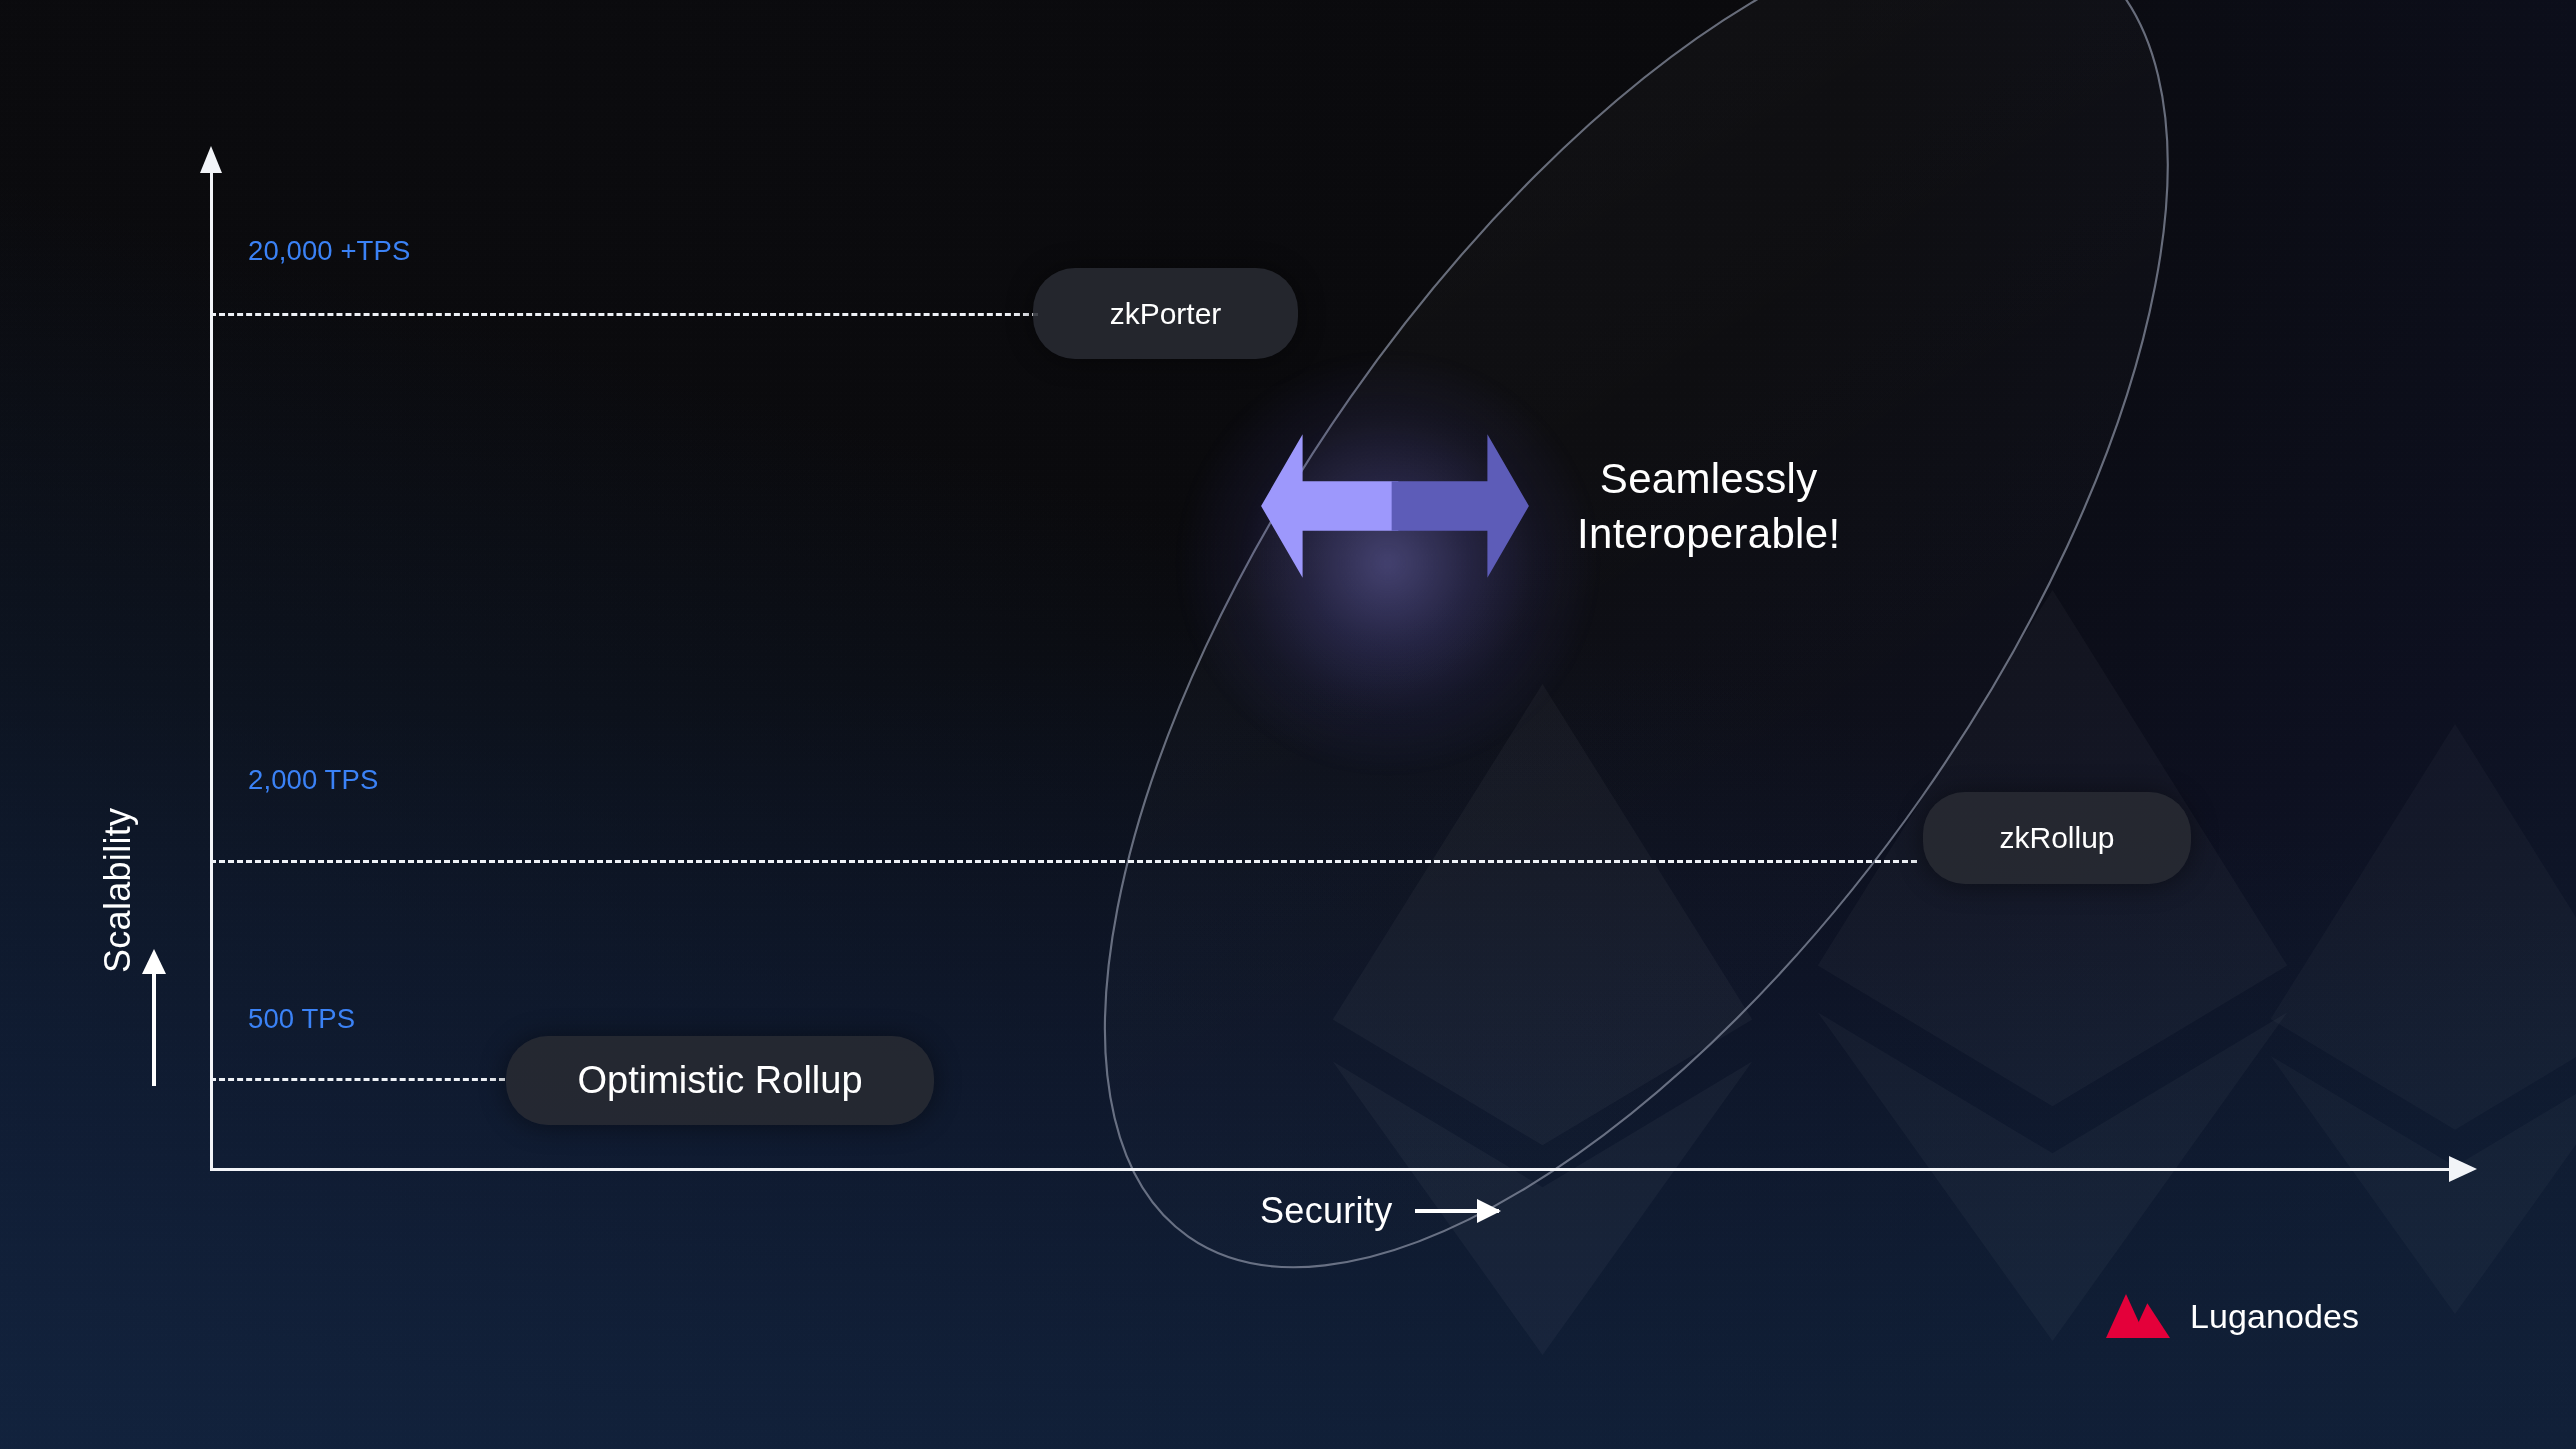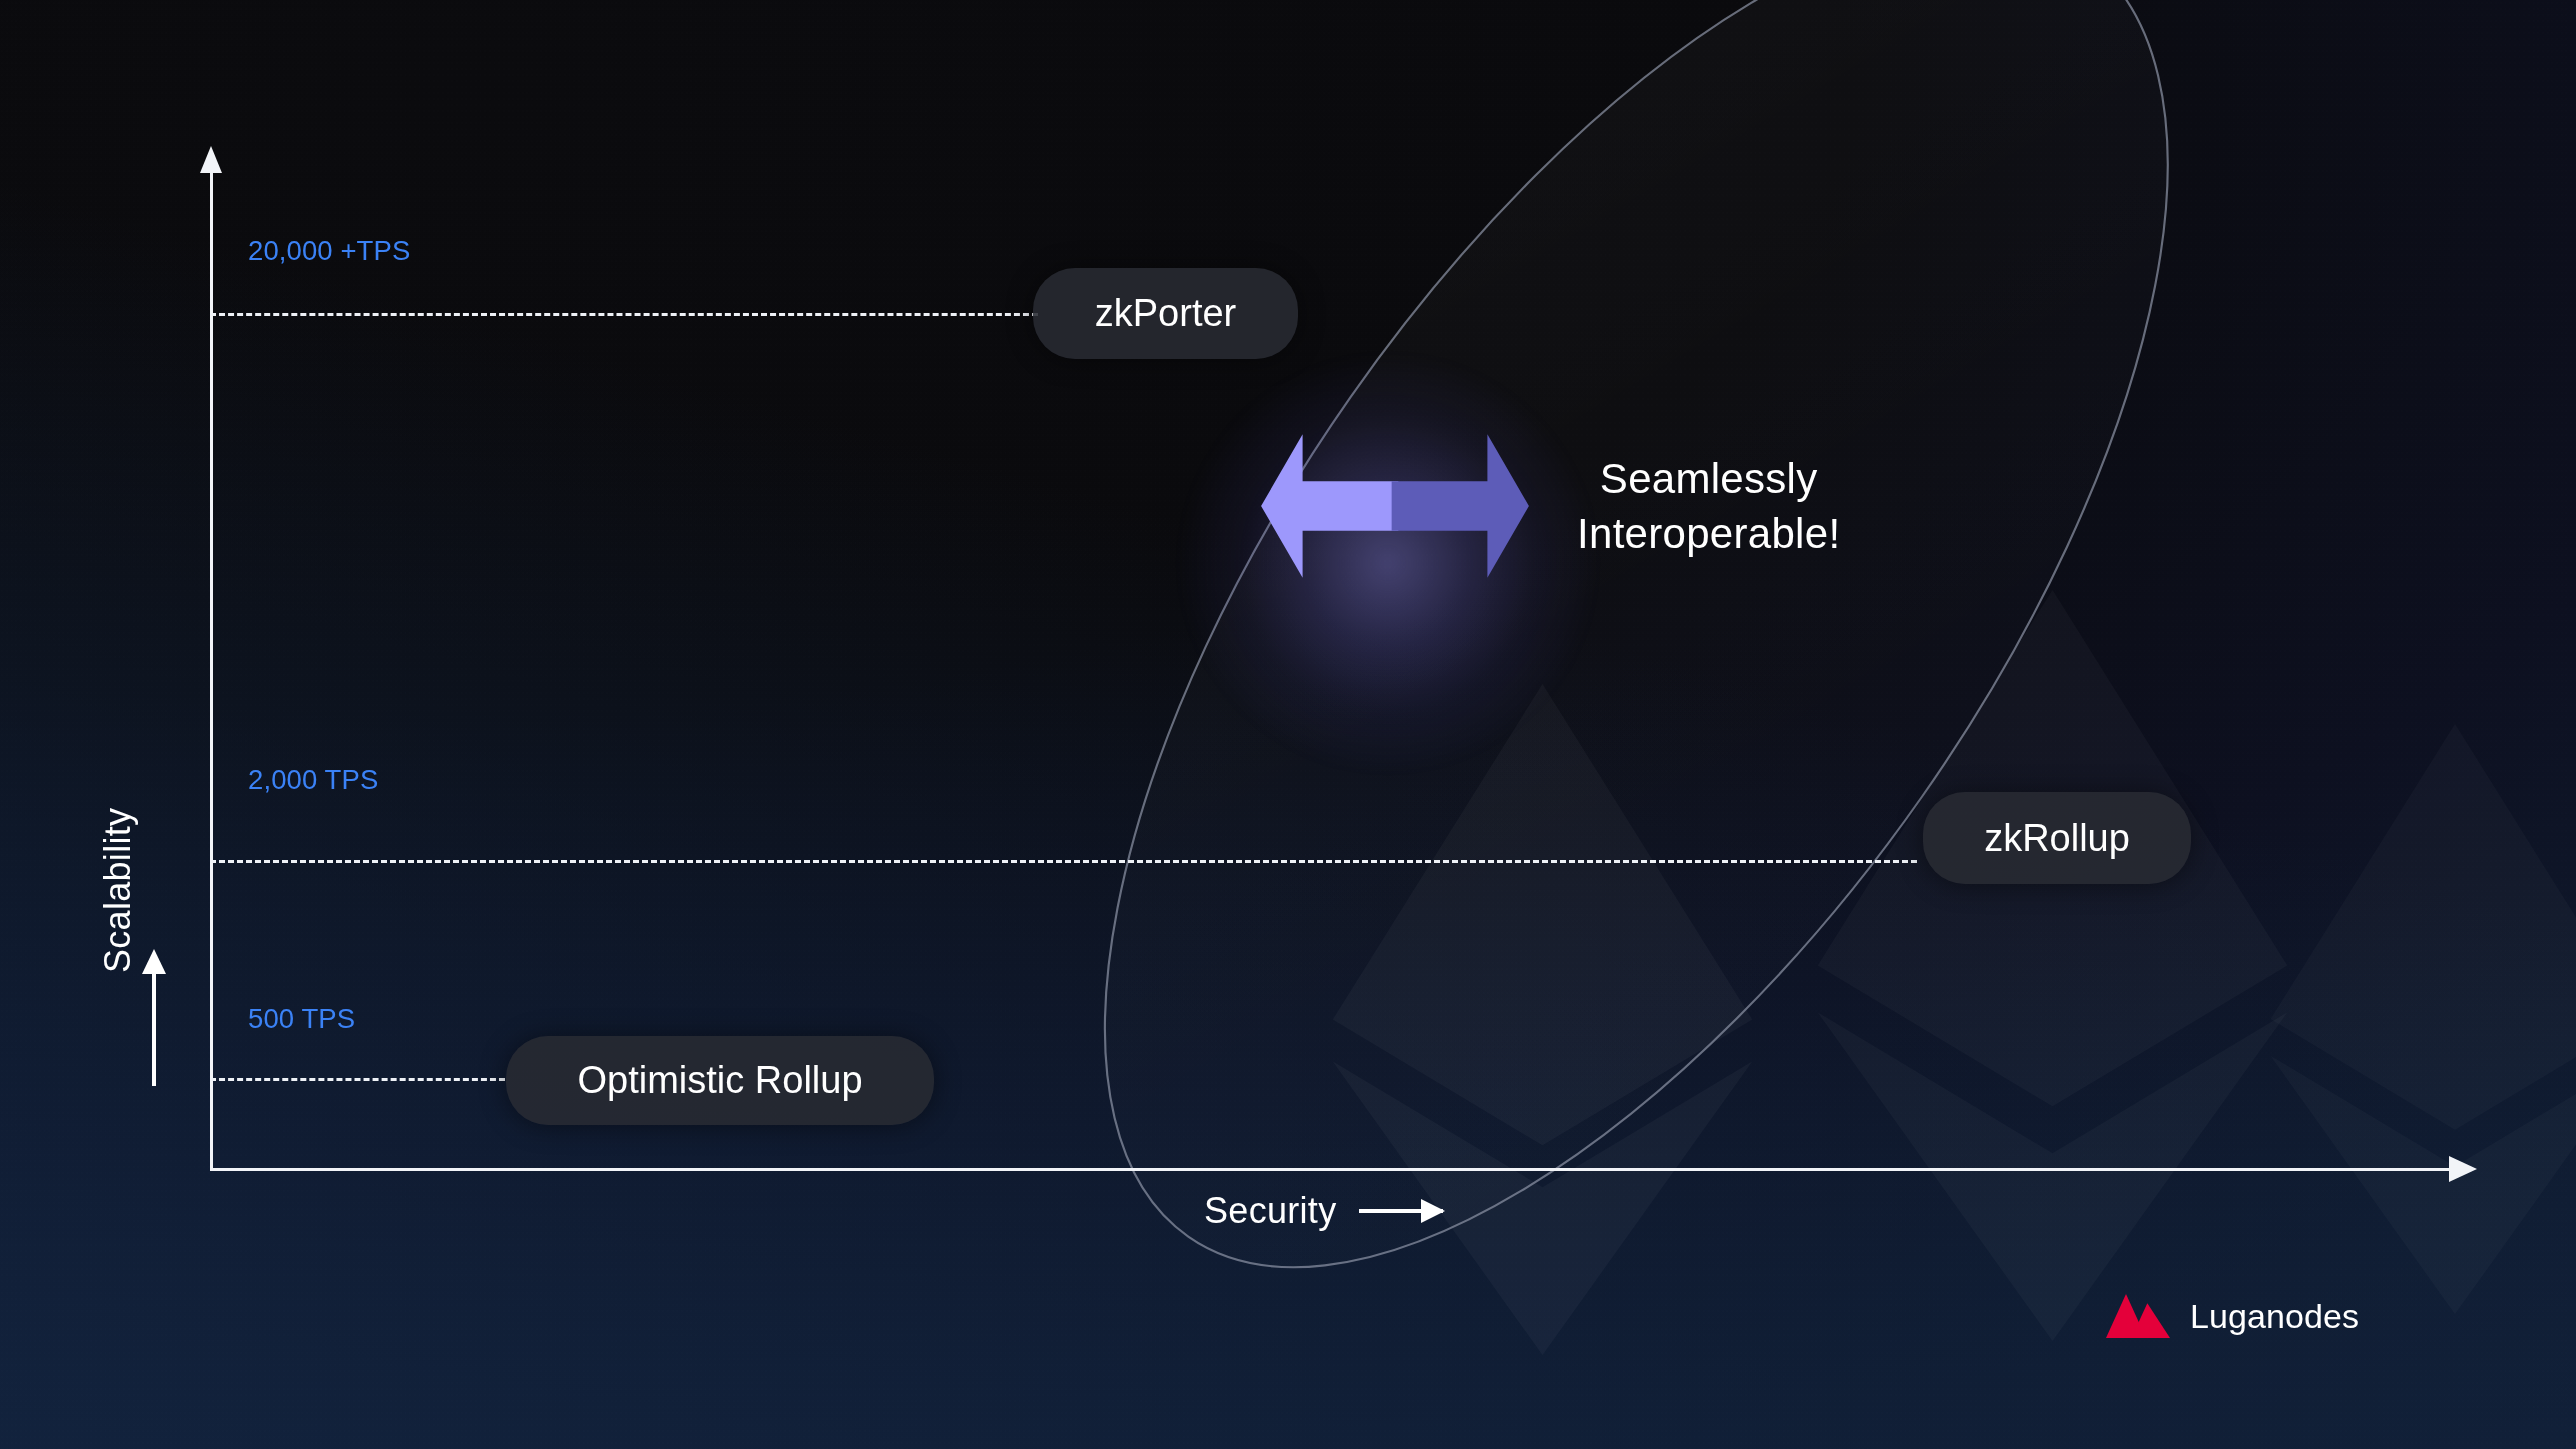--- a/index.html
+++ b/index.html
@@ -70,40 +70,40 @@
     transform:rotate(-90deg);transform-origin:left top;
     font-size:36px;font-weight:300;color:#fff;white-space:nowrap;letter-spacing:0.3px;
   }
   .y-title-arrow{position:absolute;left:156px;top:439px;width:4px;height:117px;background:#fff;}
   .y-title-arrowhead{
     position:absolute;left:146px;top:419px;width:0;height:0;
     border-left:12px solid transparent;border-right:12px solid transparent;
     border-bottom:25.5px solid #fff;
   }
   .x-title-wrap{
-    position:absolute;left:1204px;top:1190px;display:flex;align-items:center;gap:23px;
+    position:absolute;left:1260px;top:1190px;display:flex;align-items:center;gap:23px;
   }
   .x-title-text{font-size:36px;font-weight:300;color:#fff;white-space:nowrap;letter-spacing:0.3px;}
   .x-title-arrow{position:relative;width:84px;height:4px;background:#fff;}
   .x-title-arrow::after{
     content:"";position:absolute;right:-1.3px;top:-10px;width:0;height:0;
     border-top:12px solid transparent;border-bottom:12px solid transparent;
     border-left:24px solid #fff;
   }
   
   .ellipse-wrap{position:absolute;left:0;top:0;width:2576px;height:1449px;pointer-events:none;}
   
   .node-pill{
     position:absolute;display:flex;align-items:center;justify-content:center;
     background:rgba(40,42,50,.88);
     border-radius:42px;
     color:#fff;font-weight:300;white-space:nowrap;
     box-shadow:0 1.3px 27px rgba(0,0,0,.45);
   }
-  .node-pill.small{font-size:38px;}
+  .node-pill.small{font-size:30px;}
   .node-pill.large{font-size:38px;}
   
   .interop-group{position:absolute;left:1261px;top:429px;display:flex;align-items:center;gap:48px;}
   .glow{
     position:absolute;left:1180px;top:355px;width:416px;height:416px;
     border-radius:50%;pointer-events:none;
     background:radial-gradient(circle at 50% 50%, rgba(150,144,255,.40) 0%, rgba(120,114,235,.22) 28%, rgba(80,76,180,.10) 50%, rgba(40,38,90,0) 72%);
     filter:blur(5.4px);
   }
   .arrow-icon{position:relative;width:268px;height:154px;flex:0 0 auto;}

